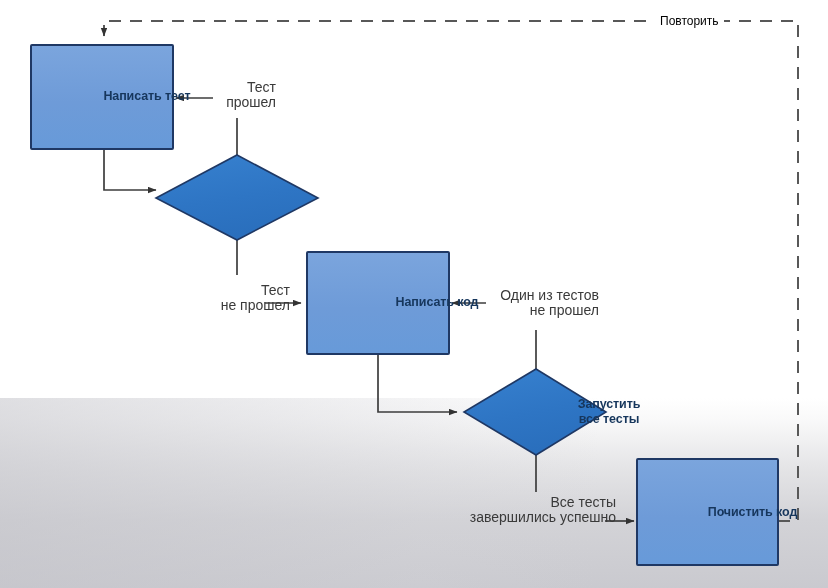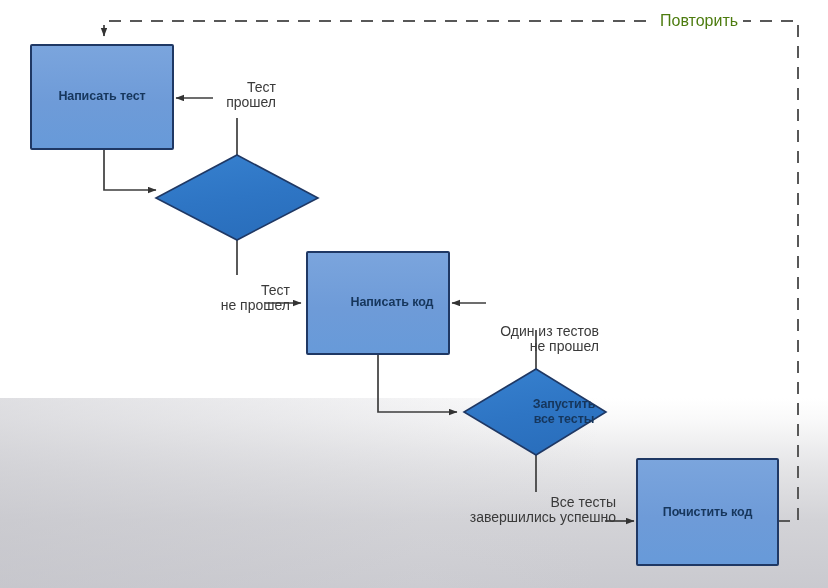--- a/index.html
+++ b/index.html
@@ -55,33 +55,34 @@
   .node-label {
     position: absolute;
     color: #16365c;
     font-size: 12.5px;
     line-height: 15px;
     text-align: center;
     font-weight: 600;
     letter-spacing: -0.1px;
     white-space: pre-line;
     pointer-events: none;
+    margin-left: 45px;
   }
   .edge-label {
     position: absolute;
     color: #3a3a3a;
     font-size: 14px;
     line-height: 15px;
     text-align: right;
     white-space: pre-line;
   }
   .loop-label {
     position: absolute;
-    color: #4d7c0f;
-    font-size: 16px;
+    color: #000000;
+    font-size: 12px;
     line-height: 14px;
     background: #ffffff;
     padding: 0 5px;
     white-space: nowrap;
   }
 </style>
 </head>
 <body>
 
 <div id="canvas">
@@ -171,21 +172,21 @@
 все тесты</div>
 
   <div class="node-label" style="left:637px; top:505px; width:141px;text-align:center;">Почистить код</div>
 
   <div class="edge-label" style="left:200px; top:80px; width:76px;">Тест
 прошел</div>
 
   <div class="edge-label" style="left:175px; top:283px; width:115px;">Тест
 не прошел</div>
 
-  <div class="edge-label" style="left:487px; top:288px; width:112px;margin-top:36px;">Один из тестов
+  <div class="edge-label" style="left:487px; top:288px; width:112px;">Один из тестов
 не прошел</div>
 
   <div class="edge-label" style="left:451px; top:495px; width:165px;">Все тесты
 завершились успешно</div>
 
   <div class="loop-label" style="left:655px; top:14px;">Повторить</div>
 
 </div>
 
 </body></html>

